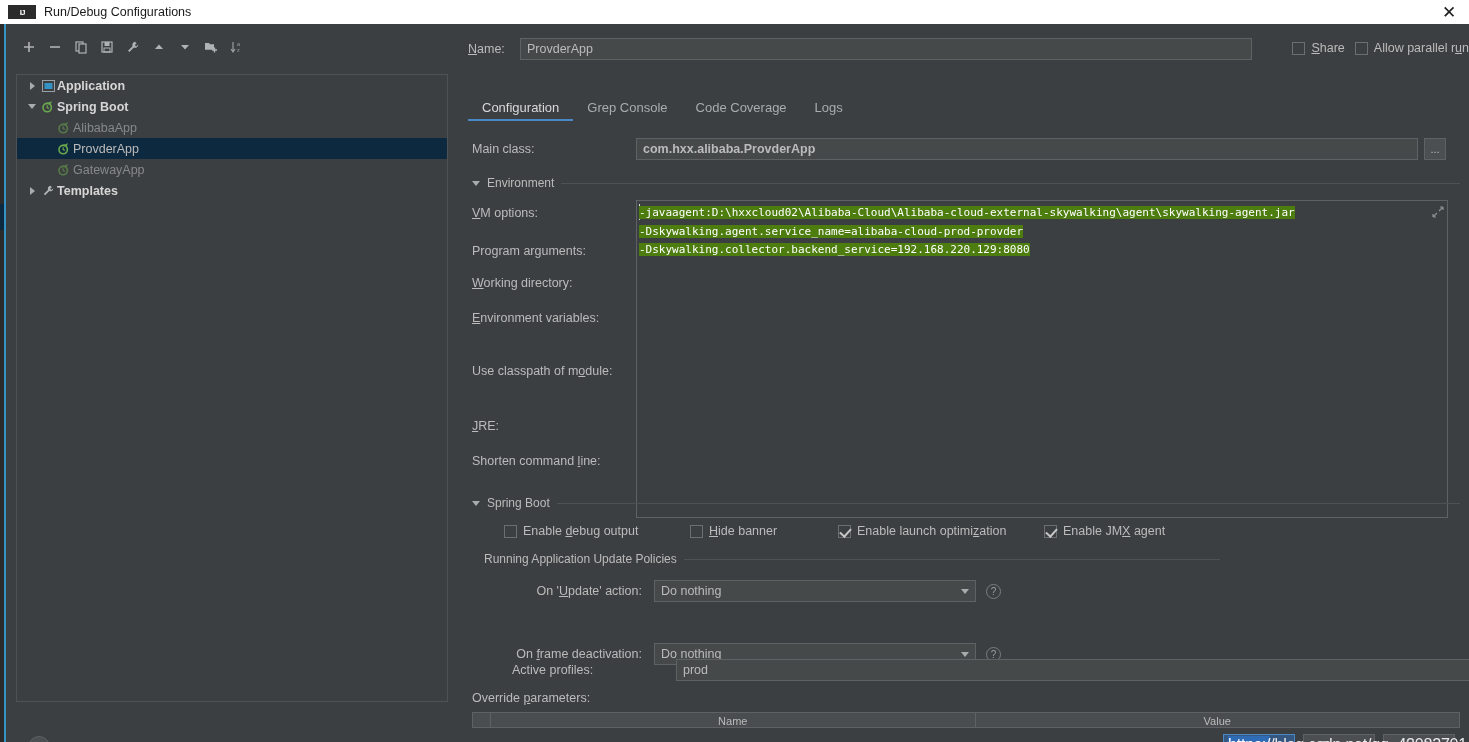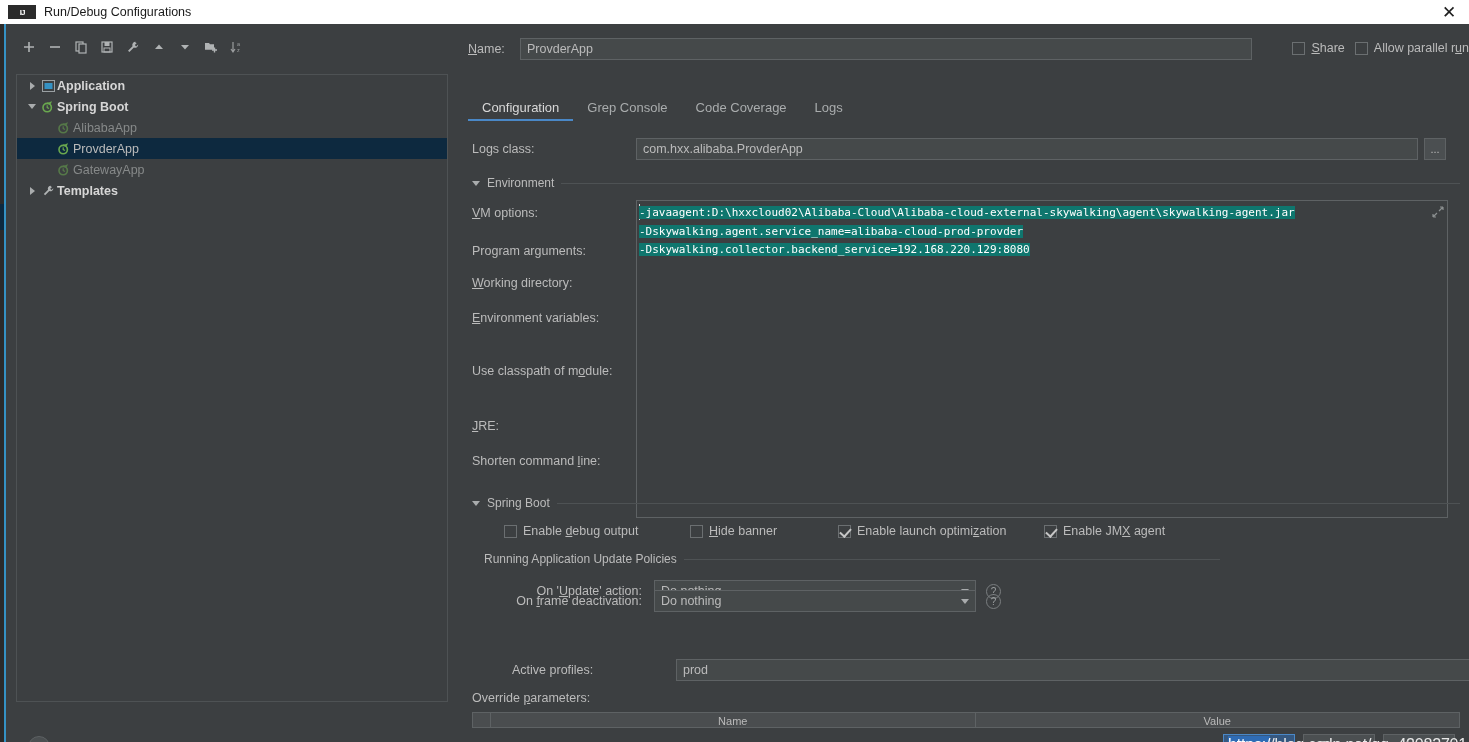--- a/index.html
+++ b/index.html
@@ -240,21 +240,21 @@
     overflow: hidden;
   }
   .vmtext {
     position: absolute; left: 2px; top: 3px;
     font-family: "DejaVu Sans Mono", monospace;
     font-size: 11px; line-height: 18.5px;
     white-space: pre;
     color: #ffffff;
   }
   .vmtext span.sel {
-    background: #0f766e; color: #ffffff;
+    background: #4d7c0f; color: #ffffff;
   }
   .vm-caret {
     position: absolute; left: 2px; top: 3px;
     width: 1px; height: 16px; background: #d8d8d8;
   }
   .vm-expand {
     position: absolute; right: 3px; top: 3px;
     width: 12px; height: 12px; cursor: pointer;
   }
 
@@ -501,22 +501,22 @@
       <div class="tabs">
         <div class="tab active">Configuration</div>
         <div class="tab">Grep Console</div>
         <div class="tab">Code Coverage</div>
         <div class="tab">Logs</div>
       </div>
 
       <div class="tabpane">
 
         <div class="frow" style="left:4px; top:10px;">
-          <span class="flabel" style="width:164px;">Logs class:</span>
-          <input class="tinput" style="width: 782px;" type="text" value="com.hxx.alibaba.ProvderApp">
+          <span class="flabel" style="width:164px;">Main class:</span>
+          <input class="tinput" style="width: 782px; font-weight: bold;" type="text" value="com.hxx.alibaba.ProvderApp">
           <span class="dots-btn" style="margin-left:6px;">...</span>
         </div>
 
         <div class="section" style="left:4px; top:48px; width:988px;">
           <span class="sec-arrow"></span>
           <span class="sec-title"><span>Environment</span></span>
           <span class="sec-line"></span>
         </div>
 
         <div class="frow" style="left:4px; top:78px;">
@@ -586,21 +586,21 @@
 
         <div class="frow" style="left:42px; top:452px;">
           <span class="flabel" style="width:144px; text-align:right; padding-right:12px;">On '<u>U</u>pdate' action:</span>
           <span class="combo">
             <span class="cval">Do nothing</span>
             <span class="carrow"></span>
           </span>
           <span class="qmark">?</span>
         </div>
 
-        <div class="frow" style="left:42px; top:462px;">
+        <div class="frow" style="left:42px; top:515px;">
           <span class="flabel" style="width:144px; text-align:right; padding-right:12px;">On <u>f</u>rame deactivation:</span>
           <span class="combo">
             <span class="cval">Do nothing</span>
             <span class="carrow"></span>
           </span>
           <span class="qmark">?</span>
         </div>
 
         <div class="frow" style="left:4px; top:531px;margin-left:40px;">
           <span class="flabel" style="width:164px;">Active profiles:</span>

